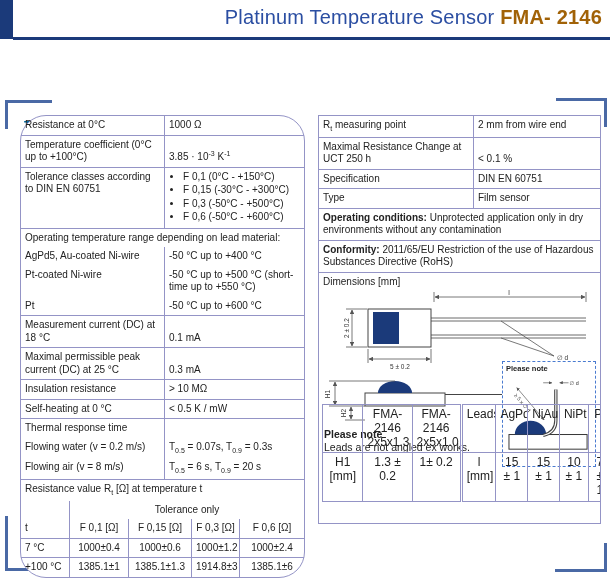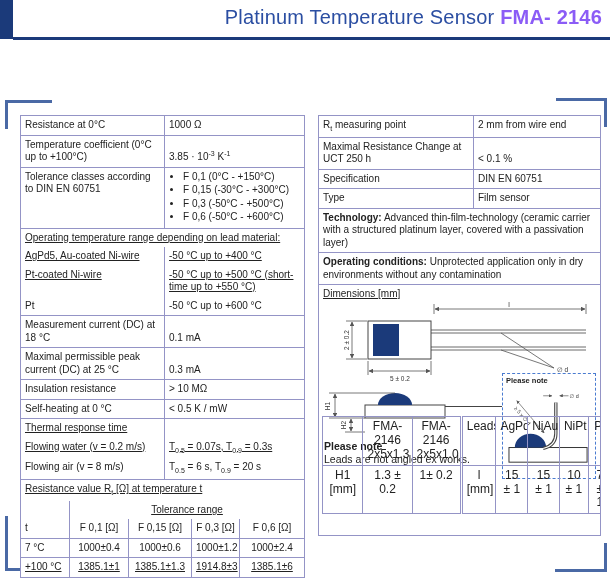--- a/index.html
+++ b/index.html
@@ -3,40 +3,40 @@
 <meta charset="utf-8">
 <style>
   html,body{margin:0;padding:0;background:#fff;}
   .page{position:relative;width:610px;height:579px;background:#fff;overflow:hidden;
         font-family:"Liberation Sans","DejaVu Sans",sans-serif;color:#222;}
 
   
   .logo-bar{position:absolute;left:0;top:0;width:13px;height:39px;background:#1b3a7a;}
   .head-rule{position:absolute;left:13px;top:37px;width:597px;height:3px;background:#1b3a7a;}
   .doc-title{position:absolute;top:6px;right:8px;font-size:20px;color:#2b4ea2;white-space:nowrap;letter-spacing:.2px;}
-  .doc-title .model{color:#8b5cf6;font-weight:bold;}
+  .doc-title .model{color:#a16207;font-weight:bold;}
   .section-title{position:absolute;left:24px;top:74px;font-size:13px;font-weight:bold;color:#0369a1;margin-top:44px;}
 
   
   .c-tl{position:absolute;left:5px;top:100px;width:44px;height:26px;border-top:3px solid #4a69a5;border-left:3px solid #4a69a5;}
   .c-tr{position:absolute;right:3px;top:98px;width:48px;height:26px;border-top:3px solid #4a69a5;border-right:3px solid #4a69a5;}
   .c-bl{position:absolute;left:5px;top:516px;width:45px;height:52px;border-left:3px solid #4a69a5;border-bottom:3px solid #4a69a5;}
   .c-br{position:absolute;right:3px;top:543px;width:49px;height:26px;border-right:3px solid #4a69a5;border-bottom:3px solid #4a69a5;}
 
   
   .panel{position:absolute;border:1px solid #9494c6;background:#fff;box-sizing:border-box;}
-  .panel-left{left:20px;top:115px;width:285px;}
+  .panel-left{left:20px;top:115px;width:285px;border-radius:26px;}
   .panel-right{left:318px;top:115px;width:283px;}
   table.spec{border-collapse:separate;border-spacing:0;table-layout:fixed;font-size:10px;line-height:1.25;}
   .panel-left table.spec{width:283px;}
   .panel-right table.spec{width:281px;}
   table.spec td{padding:3px 4px;vertical-align:top;border-right:1px solid #9494c6;border-bottom:1px solid #9494c6;
                 overflow:hidden;}
   td.nr{border-right:none!important;}
-  td.nb{border-bottom:none!important;text-decoration:underline;}
+  td.nb{border-bottom:none!important;}
   td.vb{vertical-align:bottom!important;}
   td.ctr{text-align:center;}
   sup,sub{font-size:7px;}
   ul.tol{margin:0;padding:0 0 0 14px;list-style:disc;}
   ul.tol li{margin:0 0 1px 0;}
 
   
   .dims-cell{position:relative;height:250px;padding:0!important;margin-top:32px;}
   .dims-label{padding:3px 4px 0 4px;font-size:10px;}
   .dia-main{position:absolute;left:2px;top:16px;width:272px;height:140px;}
@@ -139,21 +139,21 @@
       </tr>
       <tr>
         <td colspan="3">Flowing air (v = 8 m/s)</td>
         <td colspan="3" class="nr">T<sub>0.5</sub> = 6 s, T<sub>0.9</sub> = 20 s</td>
       </tr>
       <tr>
         <td colspan="6" class="nr nb">Resistance value R<sub>t</sub> [Ω] at temperature t</td>
       </tr>
       <tr>
         <td rowspan="2" class="vb">t</td>
-        <td colspan="5" class="nr nb ctr">Tolerance range</td>
+        <td colspan="5" class="nr nb ctr">Tolerance only</td>
       </tr>
       <tr>
         <td class="ctr">F 0,1 [Ω]</td>
         <td colspan="2" class="ctr">F 0,15 [Ω]</td>
         <td class="ctr">F 0,3 [Ω]</td>
         <td class="nr ctr">F 0,6 [Ω]</td>
       </tr>
       <tr>
         <td>7 °C</td>
         <td class="ctr">1000±0.4</td>
@@ -189,24 +189,24 @@
       </tr>
       <tr>
         <td>Specification</td>
         <td class="nr">DIN EN 60751</td>
       </tr>
       <tr>
         <td>Type</td>
         <td class="nr">Film sensor</td>
       </tr>
       <tr>
-        <td colspan="2" class="nr"><b>Technology:</b><span> Advanced thin-film-technology (ceramic carrier with a structured platinum layer, covered with a passivation layer)</span></td>
-      </tr>
-      <tr>
         <td colspan="2" class="nr"><b>Operating conditions:</b><span> Unprotected application only in dry environments without any contamination</span></td>
+      </tr>
+      <tr>
+        <td colspan="2" class="nr"><b>Conformity:</b><span> 2011/65/EU Restriction of the use of Hazardous Substances Directive (RoHS)</span></td>
       </tr>
       <tr>
         <td colspan="2" class="nr nb dims-cell">
           <div class="dims-label">Dimensions [mm]</div>
 
           <svg class="dia-main" viewBox="0 0 272 140">
             <defs>
               <marker id="ah" viewBox="0 0 10 10" refX="9" refY="5" markerWidth="6" markerHeight="6" orient="auto-start-reverse">
                 <path d="M0,0 L10,5 L0,10 z" fill="#555"></path>
               </marker>

